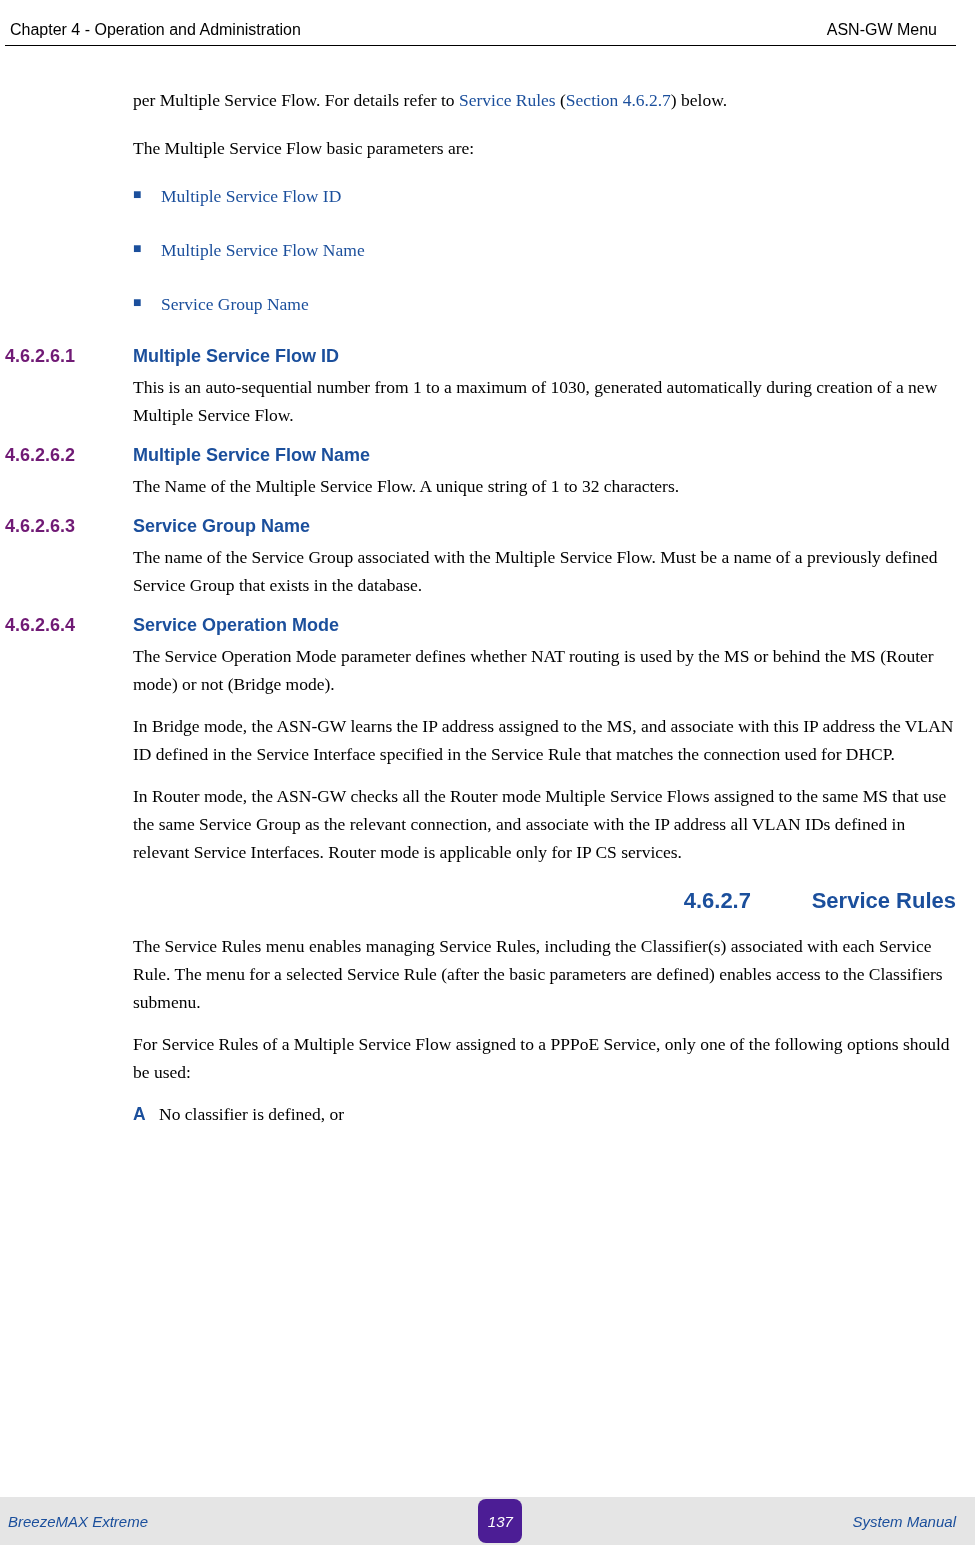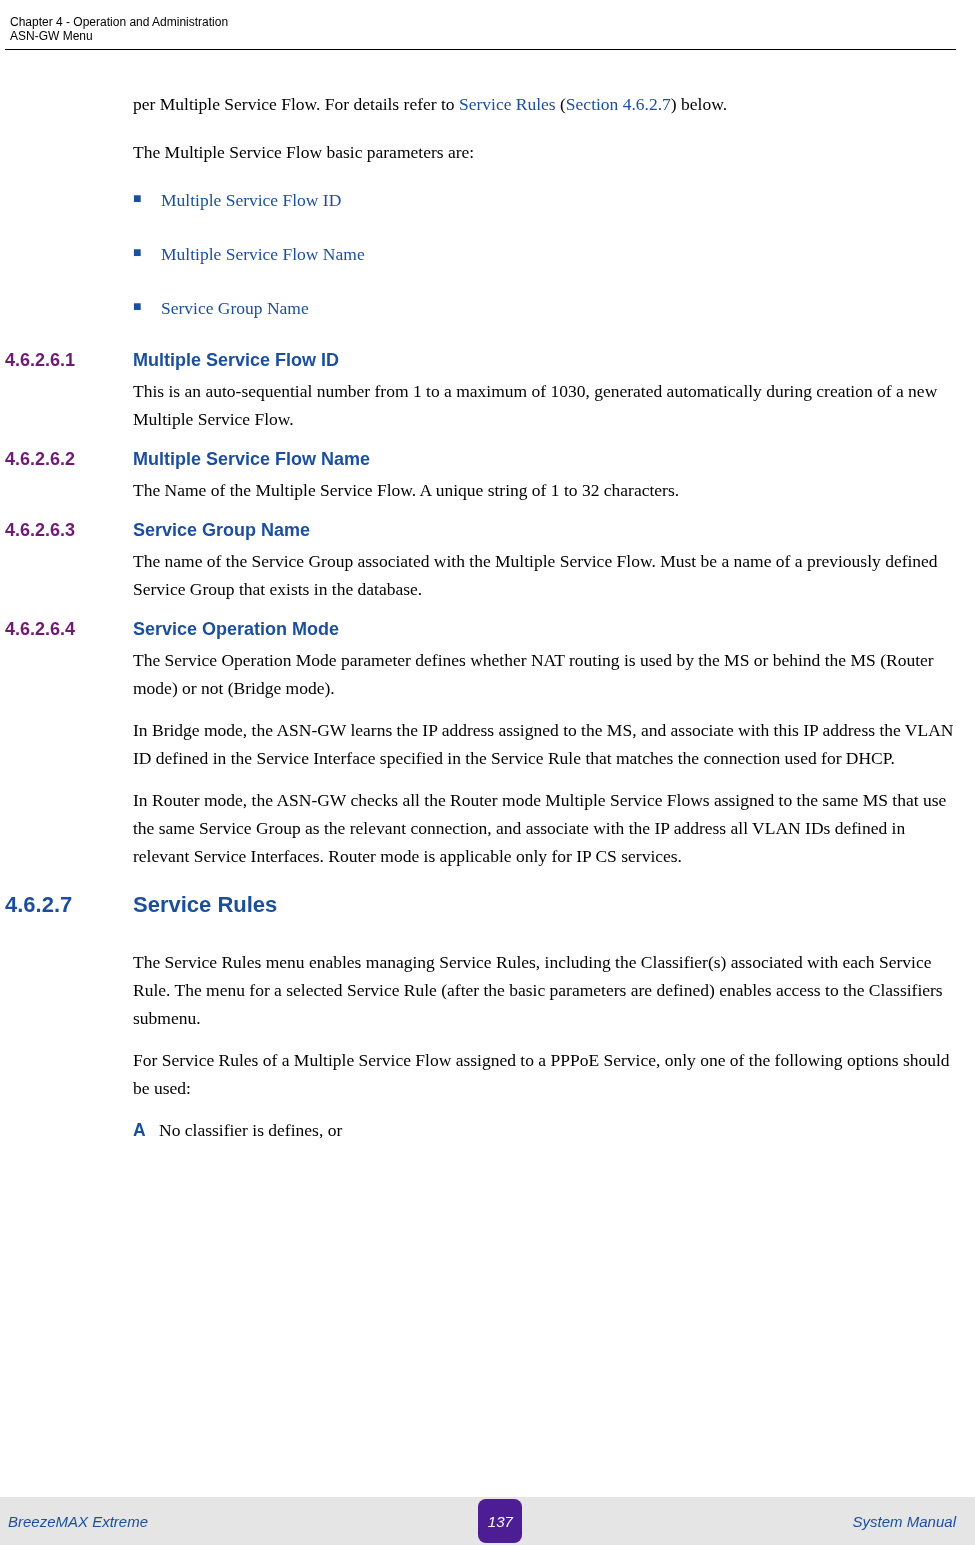--- a/index.html
+++ b/index.html
@@ -11,26 +11,25 @@
       font-family: Georgia, 'Times New Roman', serif;
       width: 975px;
       height: 1545px;
       background: #fff;
       position: relative;
       color: #000;
     }
     .header {
       display: flex;
       justify-content: space-between;
-      padding: 15px 19px 6px 5px;
-      font-size: 12px;
+      padding: 21px 19px 6px 5px;
+      font-size: 16px;
       font-family: Arial, Helvetica, sans-serif;
       border-bottom: 1.5px solid #000;
       margin: 0 19px 0 5px;
-      flex-direction: column;
     }
     .content {
       padding: 40px 19px 0 5px;
     }
     .intro-para {
       margin-left: 128px;
       font-size: 17.5px;
       line-height: 1.6;
       margin-bottom: 20px;
     }
@@ -201,31 +200,31 @@
       <span class="section-title">Service Operation Mode</span>
     </div>
     <div class="section-body">
       <p>The Service Operation Mode parameter defines whether NAT routing is used by the MS or behind the MS (Router mode) or not (Bridge mode).</p>
       <p>In Bridge mode, the ASN-GW learns the IP address assigned to the MS, and associate with this IP address the VLAN ID defined in the Service Interface specified in the Service Rule that matches the connection used for DHCP.</p>
       <p>In Router mode, the ASN-GW checks all the Router mode Multiple Service Flows assigned to the same MS that use the same Service Group as the relevant connection, and associate with the IP address all VLAN IDs defined in relevant Service Interfaces. Router mode is applicable only for IP CS services.</p>
     </div>
   </div>
 
   <div class="section" style="margin-top:22px;">
-    <div class="section-header" style="margin-bottom:30px;">
+    <div class="section-header" style="margin-bottom:18px;justify-content:flex-end;">
       <span class="section-number-big">4.6.2.7</span>
       <span class="section-title-big">Service Rules</span>
     </div>
     <div class="section-body">
       <p>The Service Rules menu enables managing Service Rules, including the Classifier(s) associated with each Service Rule. The menu for a selected Service Rule (after the basic parameters are defined) enables access to the Classifiers submenu.</p>
       <p>For Service Rules of a Multiple Service Flow assigned to a PPPoE Service, only one of the following options should be used:</p>
     </div>
     <div class="ordered-item">
       <span class="ordered-letter">A</span>
-      <span>No classifier is defines, or</span>
+      <span>No classifier is defined, or</span>
     </div>
   </div>
 
 </div>
 
 <div class="footer">
   <span>BreezeMAX Extreme</span>
   <span class="page-badge">137</span>
   <span>System Manual</span>
 </div>

